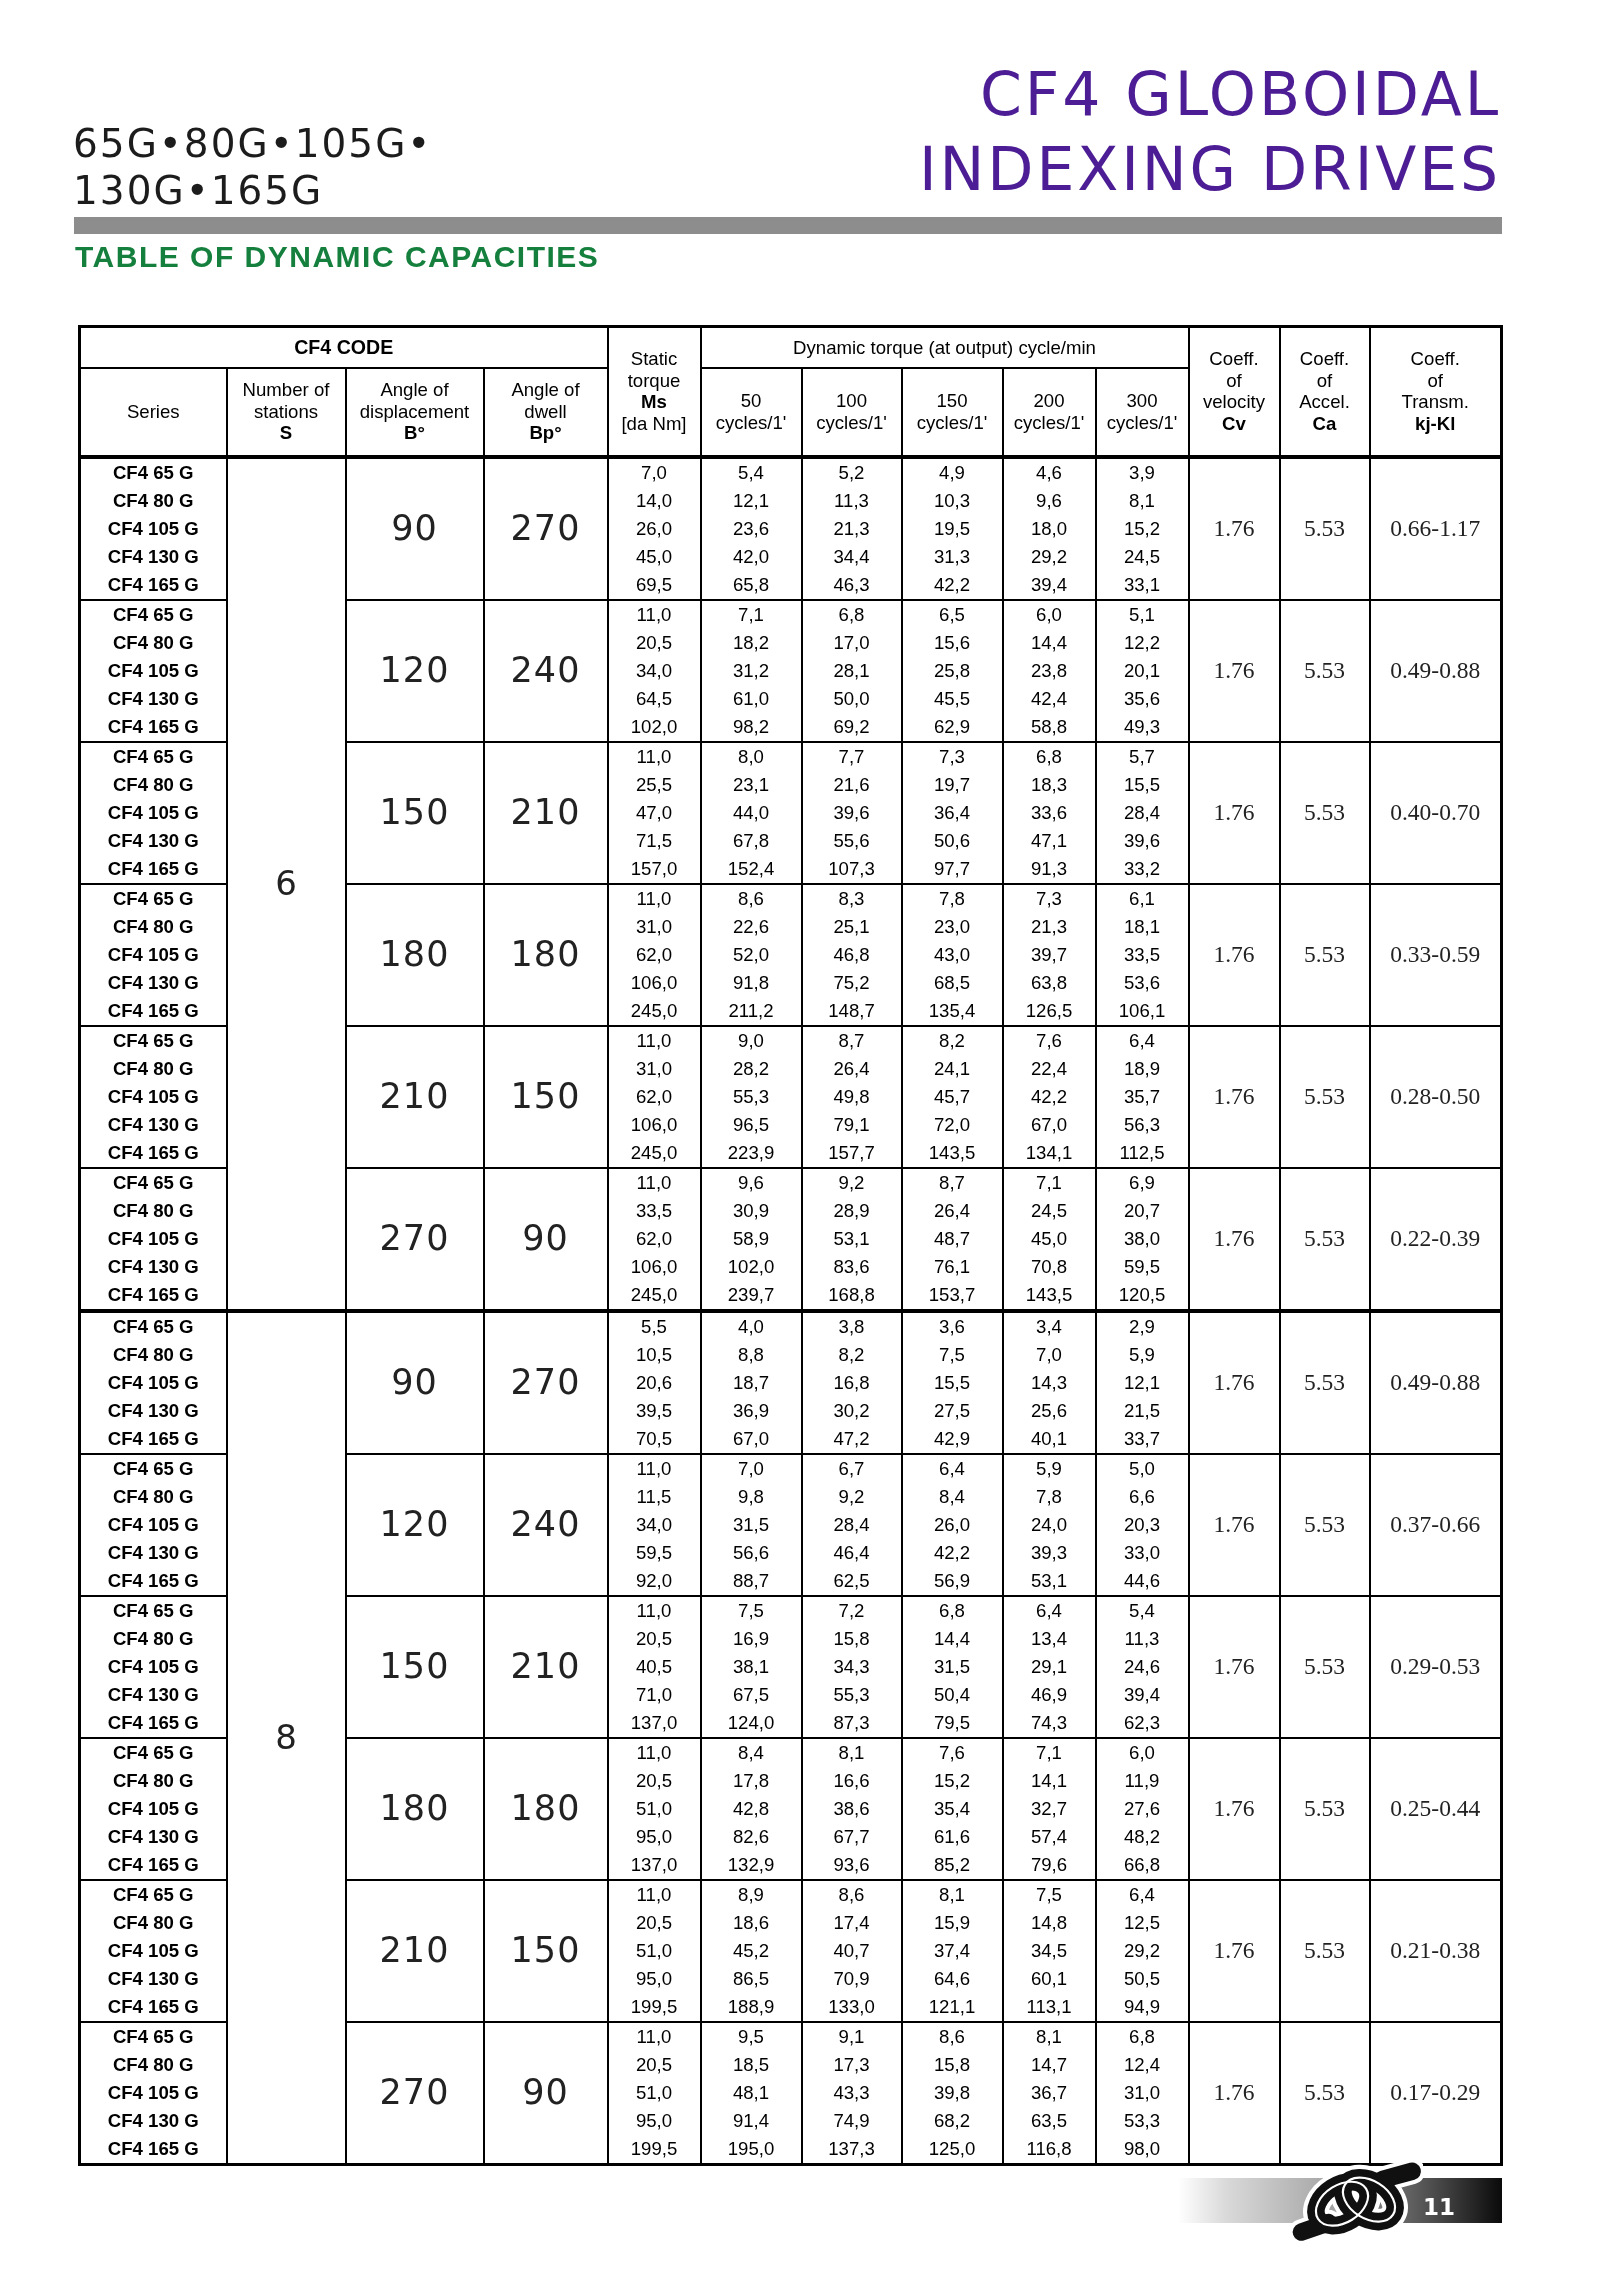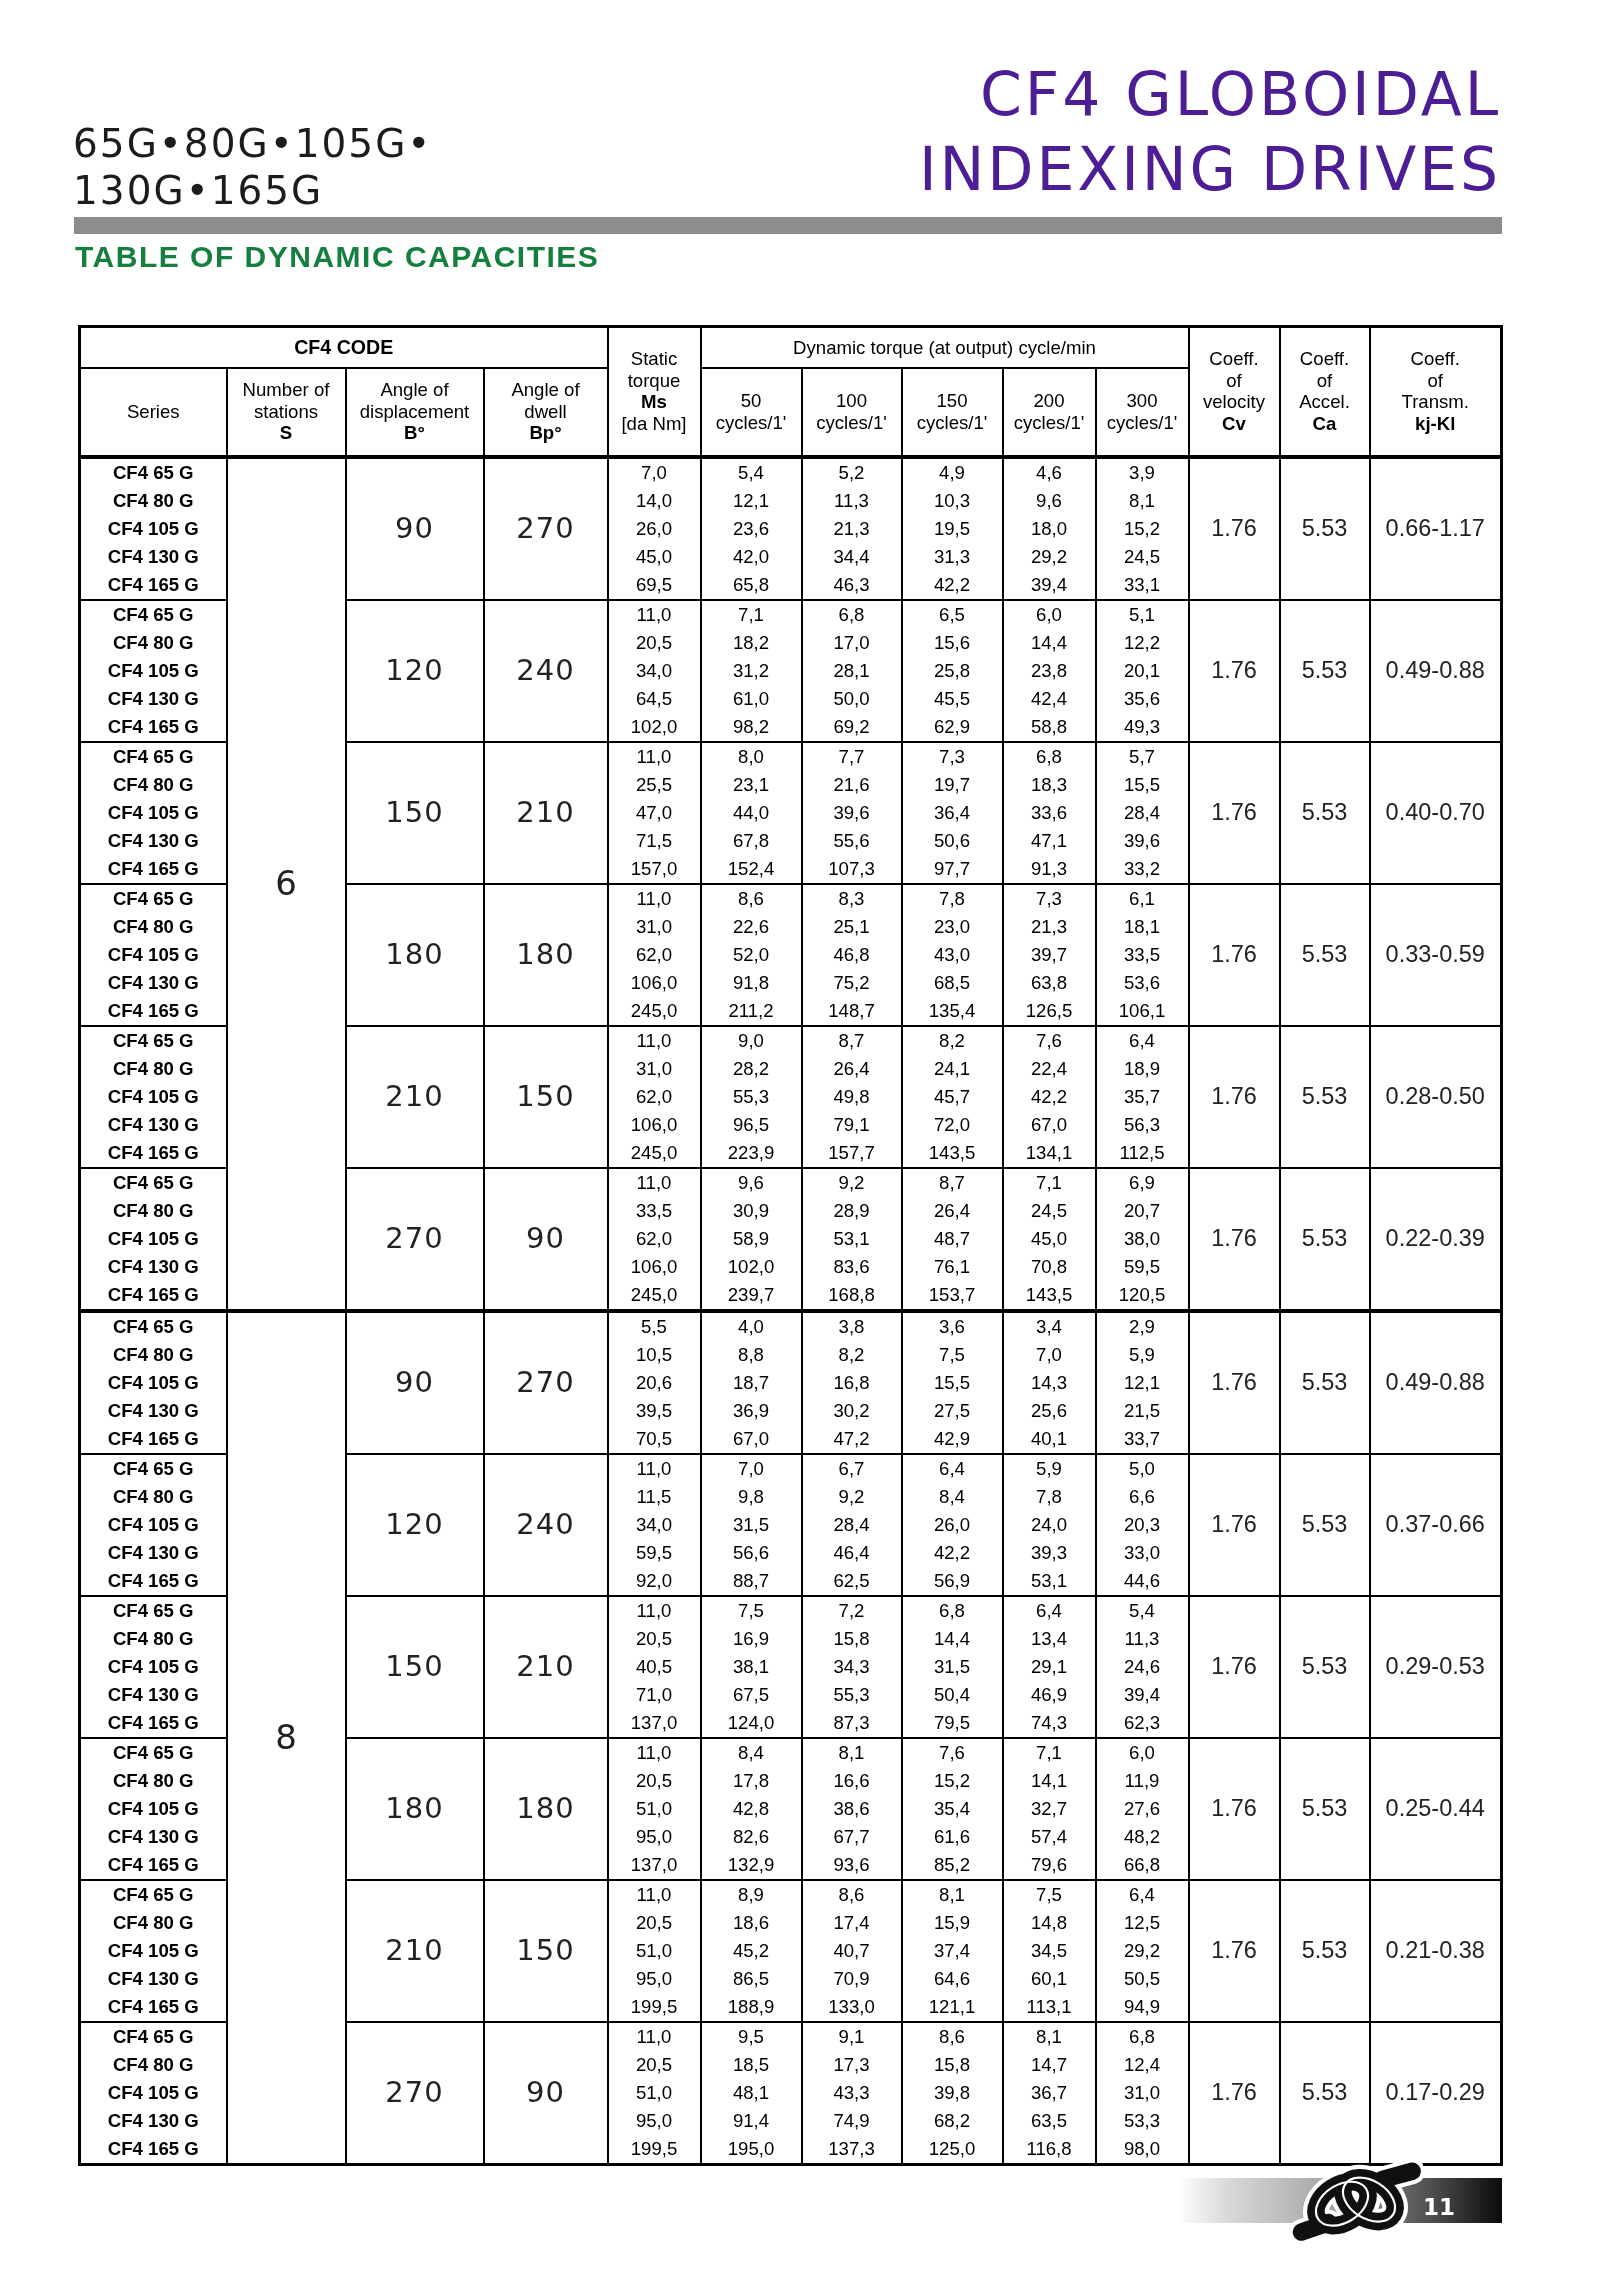--- a/index.html
+++ b/index.html
@@ -23,25 +23,25 @@
   #cap-table th .b{font-weight:700;}
   #cap-table .cf4h{font-weight:700;font-size:19.6px;height:33px;}
   #cap-table .dynh{height:33px;}
   #cap-table .codeh,#cap-table .cych{height:80px;}
   #cap-table td{border:0 solid #000;height:28px;padding:0;text-align:center;
                 vertical-align:middle;font-size:18.6px;line-height:27.4px;}
   #cap-table .series{font-weight:700;border-left:2.9px solid #000;border-right:2.9px solid #000;}
   #cap-table .stations{border-left:2.9px solid #000;border-right:2.9px solid #000;
         font-family:"DejaVu Sans",sans-serif;font-size:34px;color:#222;}
   #cap-table .angle{border-left:2.9px solid #000;border-right:2.9px solid #000;
-        font-family:"DejaVu Sans",sans-serif;font-size:29px;color:#222;letter-spacing:1px;}
+        font-family:"DejaVu Sans",sans-serif;font-size:35px;color:#222;letter-spacing:1px;}
   #cap-table .val{border-left:2px solid #000;border-right:2px solid #000;}
   #cap-table .val.ms{border-left:2.9px solid #000;}
   #cap-table .coeff{border-left:2.9px solid #000;border-right:2.9px solid #000;
-        font-family:Liberation Sans, sans-serif;font-size:23.5px;color:#222;}
+        font-family:Liberation Serif, serif;font-size:23.5px;color:#222;}
   #cap-table .bt{border-top:2.9px solid #000;}
   #cap-table .gt{border-top:4.9px solid #000;}
 
   
   .footbar{position:absolute;left:1178px;top:2178px;width:324px;height:45px;
            background:linear-gradient(to right,#ffffff 0%,#d9d9d9 15%,#a9a9a9 45%,#4f4f4f 78%,#0a0a0a 100%);}
   .pagenum{position:absolute;right:47px;top:16px;color:#fff;font-size:23px;font-weight:700;
            font-family:"DejaVu Sans",sans-serif;}
   .logo{position:absolute;left:110px;top:-31px;width:135px;height:108px;}
 </style>

